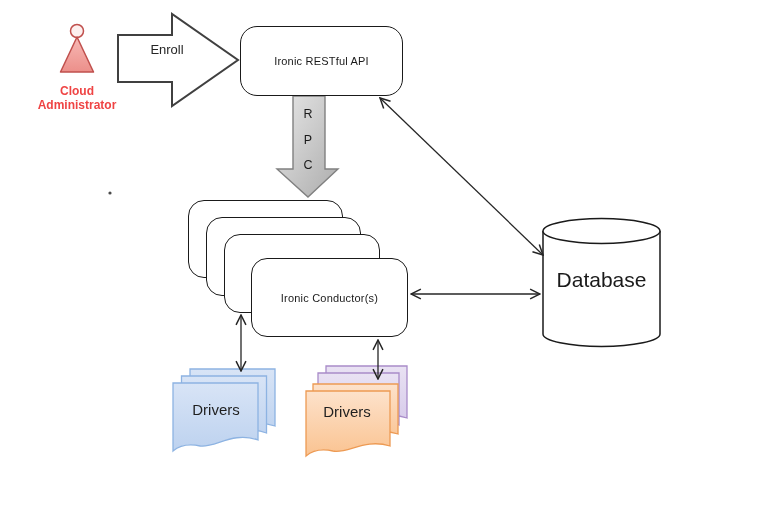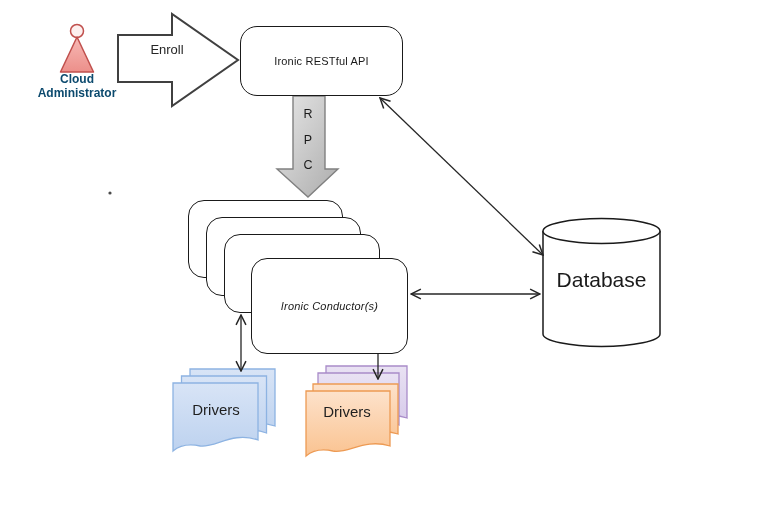--- a/index.html
+++ b/index.html
@@ -11,23 +11,23 @@
   .box{
     position:absolute;background:#ffffff;border:1.6px solid #1a1a1a;border-radius:17px;
     display:flex;align-items:center;justify-content:center;box-sizing:border-box;
   }
   .box span{font-size:11px;letter-spacing:.2px;}
   #api-box{left:240px;top:26px;width:163px;height:70px;}
   .cond{border-radius:16px;}
   #cond-1{left:188px;top:200px;width:155px;height:78px;}
   #cond-2{left:206px;top:217px;width:155px;height:79px;}
   #cond-3{left:224px;top:234px;width:156px;height:79px;}
-  #cond-front{left:251px;top:258px;width:157px;height:96px;font-style:italic;}
+  #cond-front{left:251px;top:258px;width:157px;height:79px;}
   .lbl{position:absolute;text-align:center;}
-  #admin-label{left:27px;top:72px;width:100px;font-size:12px;font-weight:bold;line-height:14px;color:#0c4a6e;}
+  #admin-label{left:27px;top:84px;width:100px;font-size:12px;font-weight:bold;line-height:14px;color:#ef4444;}
   #enroll-label{left:117px;top:39px;width:100px;font-size:13px;line-height:21px;color:#262626;}
   #rpc-label{left:296px;top:102px;width:24px;font-size:12.5px;line-height:25.5px;color:#1a1a1a;}
   #db-label{left:551px;top:268px;width:101px;font-size:21px;}
   #drivers-left-label{left:176px;top:401px;width:80px;font-size:15px;color:#1f1f1f;}
   #drivers-right-label{left:307px;top:403px;width:80px;font-size:15px;color:#1f1f1f;}
 </style>
 </head>
 <body>
 
 <div id="canvas">

